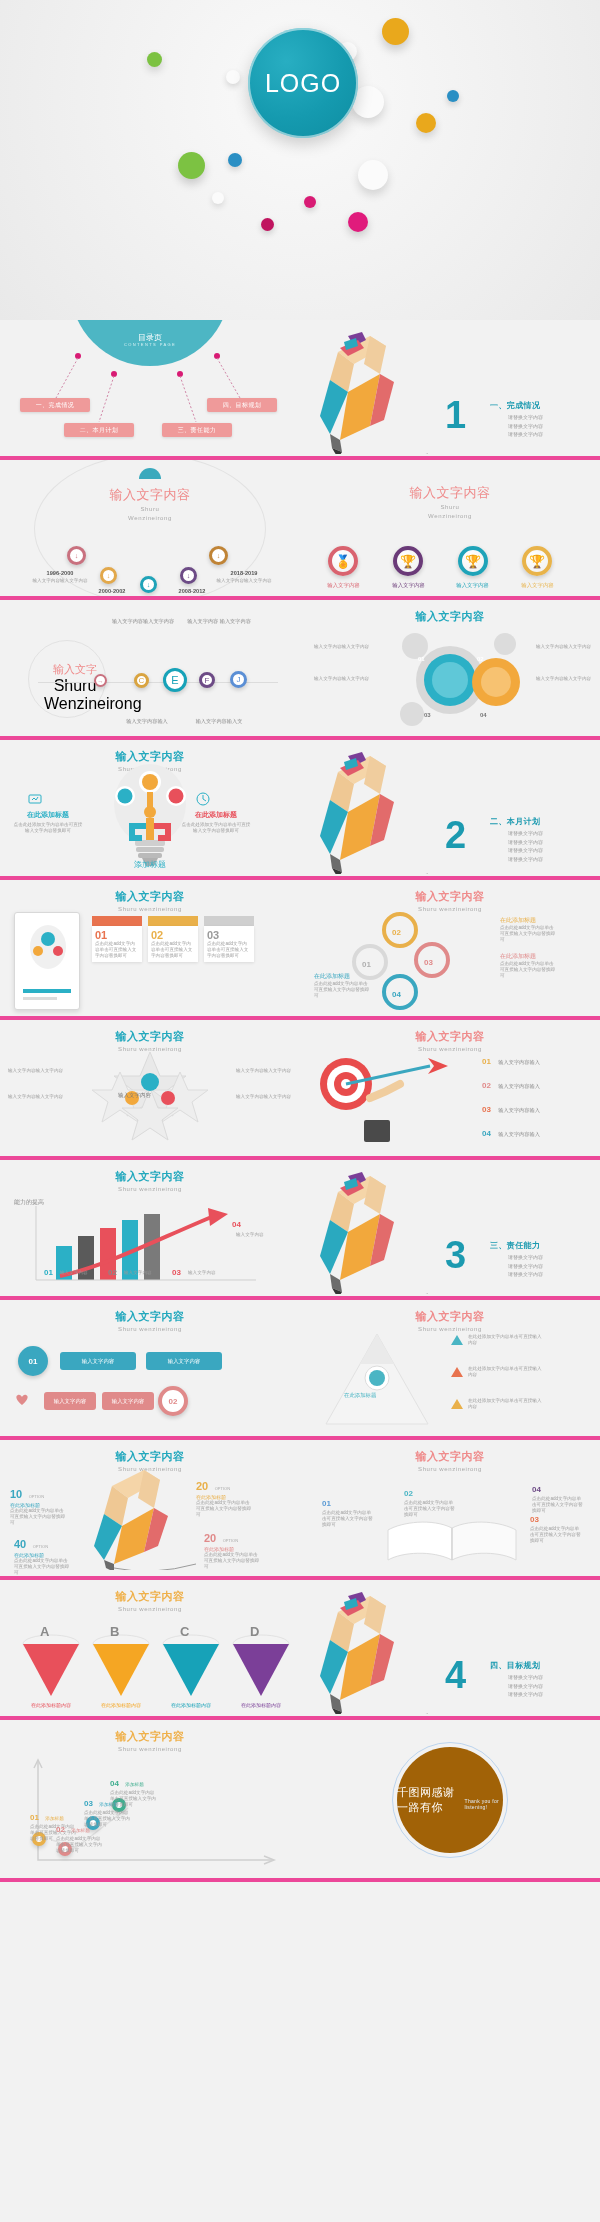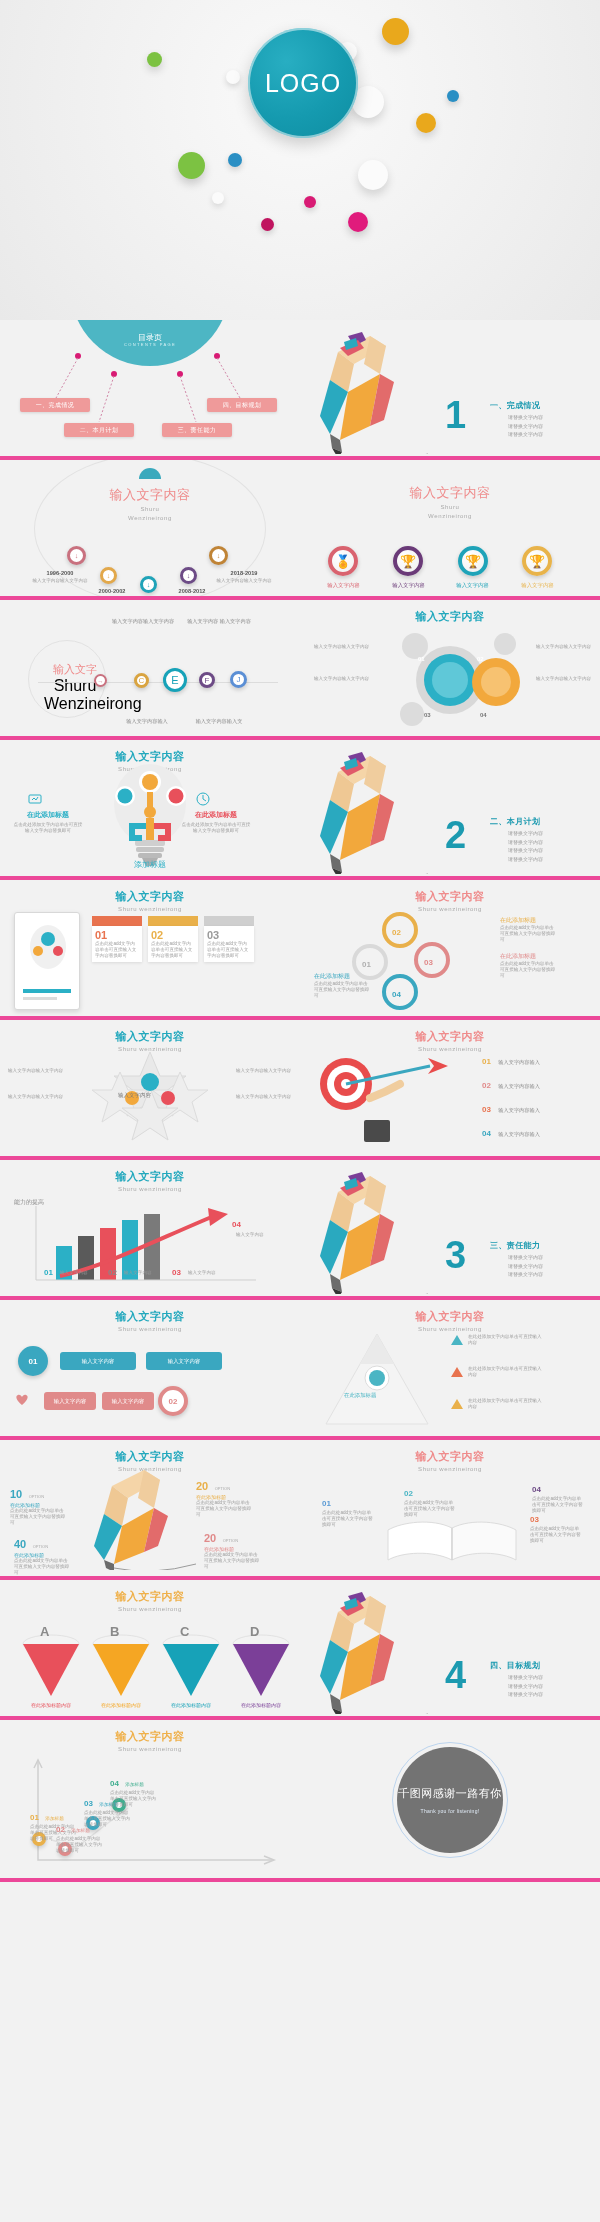--- a/index.html
+++ b/index.html
@@ -83,22 +83,22 @@
   }
   .ring .glyph { font-size:7px; }
 
   
   .thanks-outer {
     position:absolute; left:92px; top:22px; width:116px; height:116px;
     border-radius:50%; border:1px solid #bcd4ee;
   }
   .thanks-inner {
     position:absolute; left:97px; top:27px; width:106px; height:106px;
-    border-radius:50%; background:#737373;
-    display:flex; flex-direction:column; align-items:center; justify-content:center;
+    border-radius:50%; background:#a16207;
+    display:flex; flex-direction:row; align-items:center; justify-content:center;
   }
   .thanks-inner .a { color:#fff; font-size:11px; letter-spacing:.5px;}
   .thanks-inner .b { color:#e3eefa; font-size:5px; margin-top:7px; letter-spacing:.3px;}
 </style>
 </head>
 <body>
 
 <div class="deck">
 
   <div class="cover">

